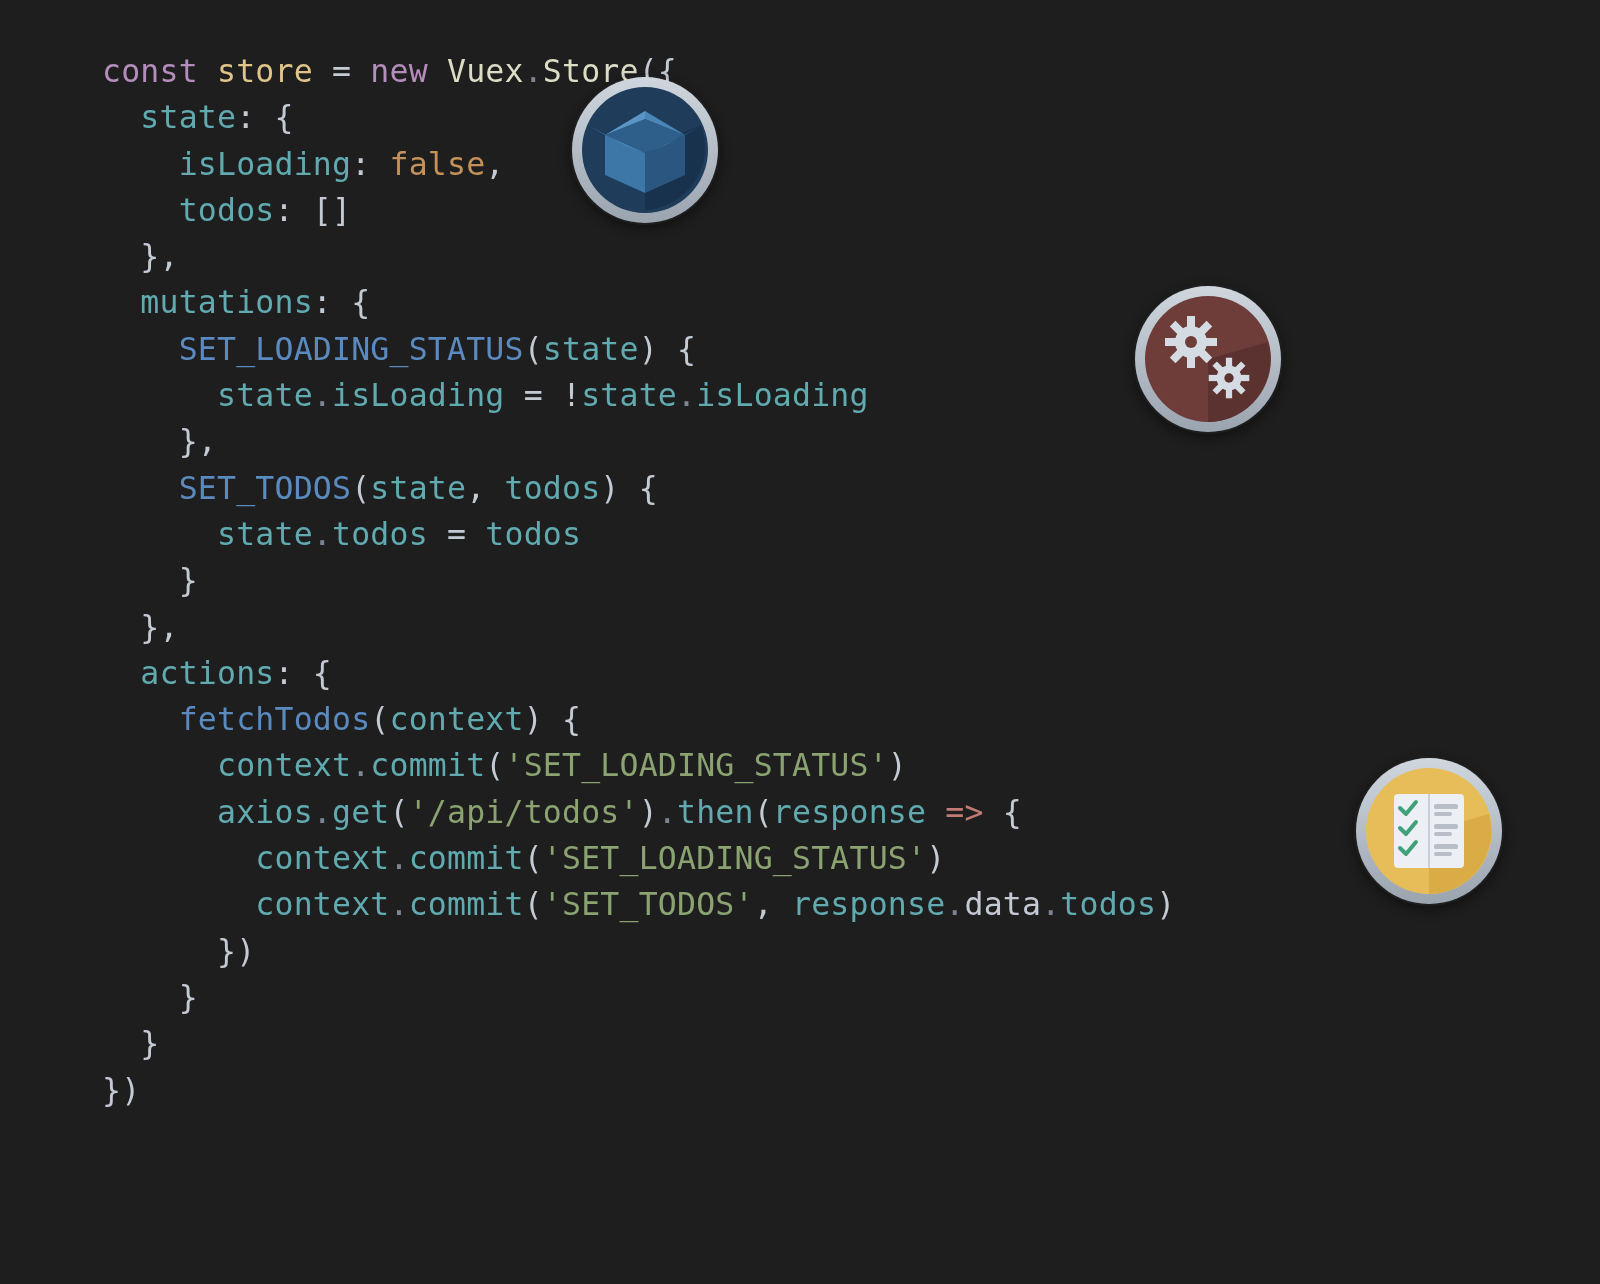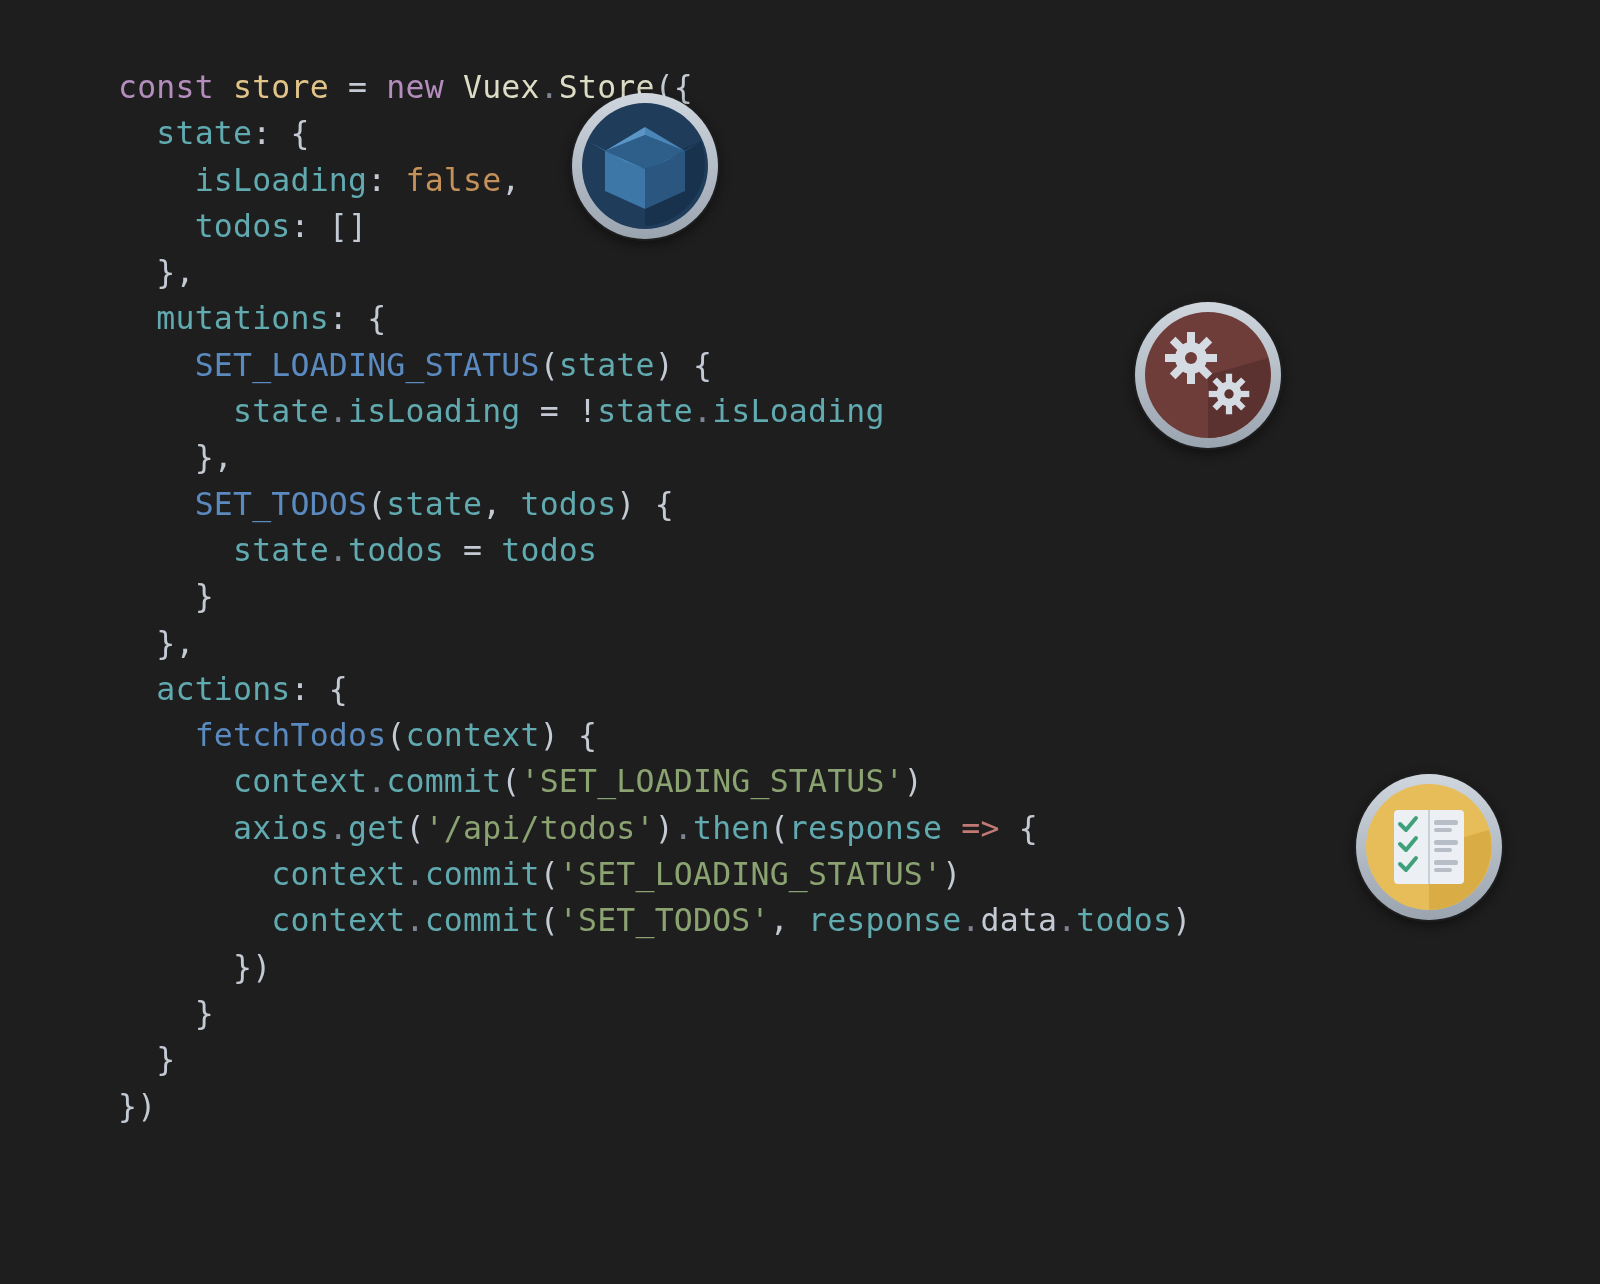--- a/index.html
+++ b/index.html
@@ -13,21 +13,21 @@
   .canvas {
     position: relative;
     width: 1600px;
     height: 1284px;
     font-family: "SFMono-Regular", "Menlo", "Consolas", "Liberation Mono", monospace;
     font-size: 31.5px;
     line-height: 1.47;
     -webkit-font-smoothing: antialiased;
   }
   pre.code {
-    margin: 16px;
+    margin: 0;
     padding: 48px 0 0 102px;
     white-space: pre;
     color: #c4cad4;
     letter-spacing: 0.2px;
   }
   .tok-keyword   { color: #b48dbd; }
   .tok-var       { color: #e0c488; }
   .tok-def       { color: #c4cad4; }
   .tok-prop      { color: #60aab0; }
   .tok-func      { color: #5a8abf; }

